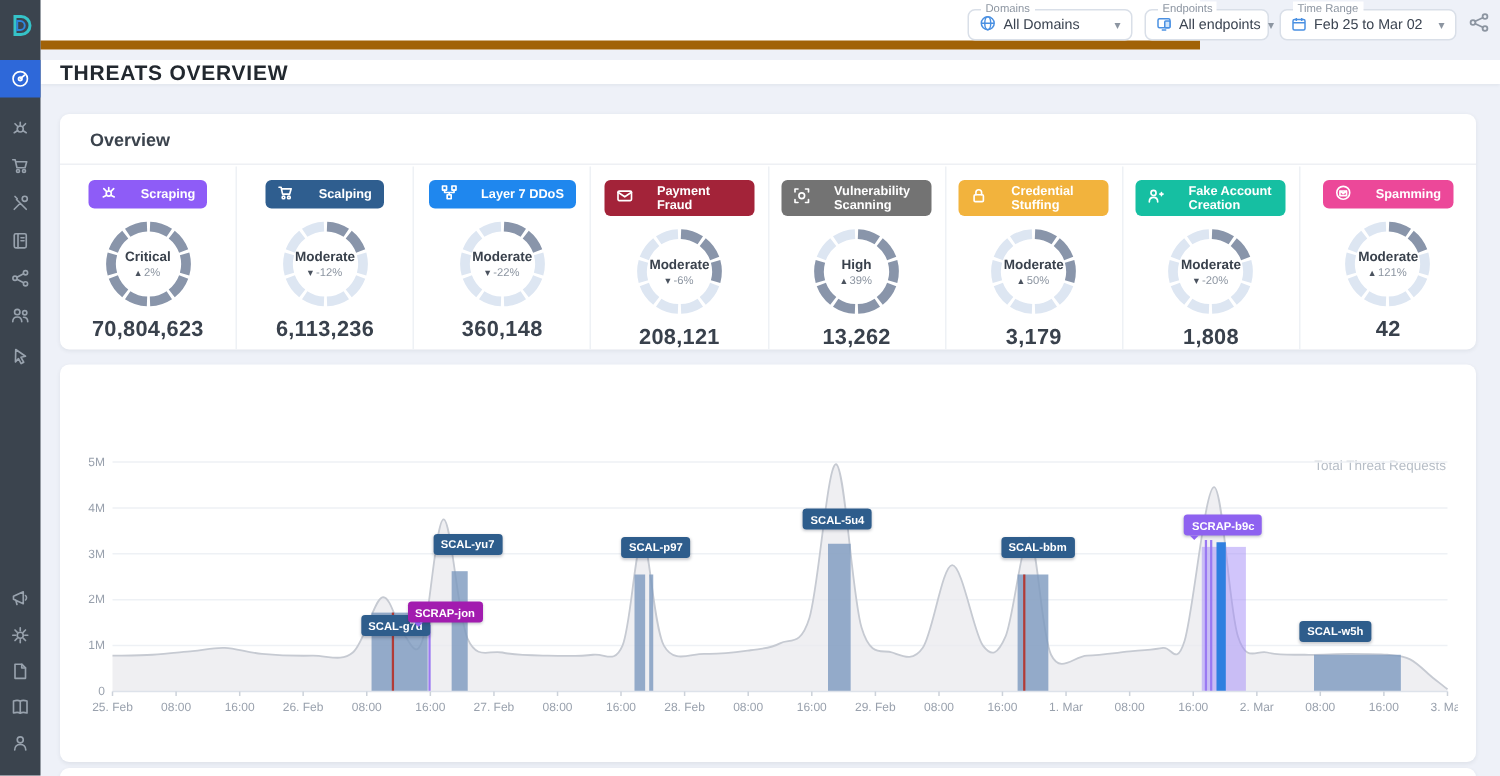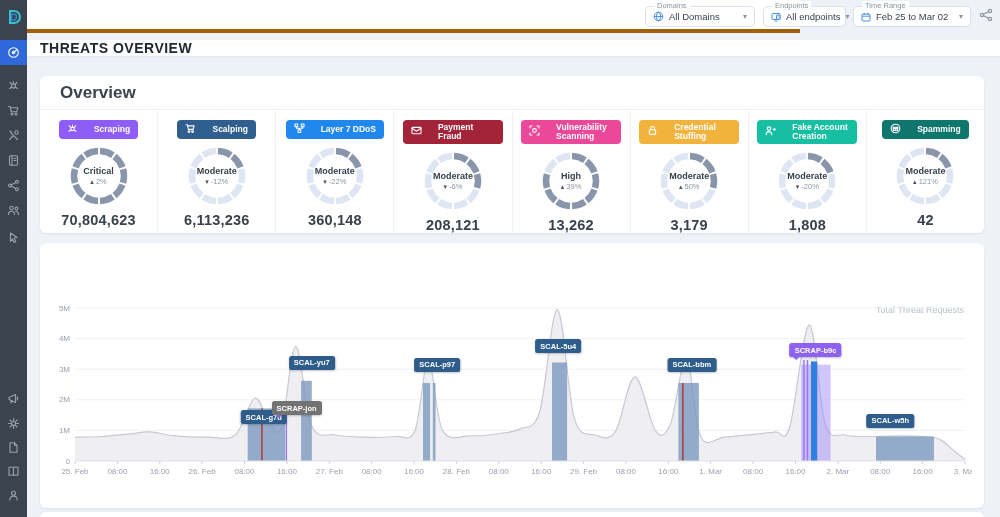--- a/index.html
+++ b/index.html
@@ -7,35 +7,35 @@
 
   
   .sidebar { position:absolute; left:0; top:0; width:27px; height:517px; background:#3b444e; z-index:30; }
   .logo { width:27px; height:34px; display:flex; align-items:center; justify-content:center; }
   .nav-item { position:absolute; left:0; width:27px; height:25px; display:flex; align-items:center; justify-content:center; cursor:pointer; }
   .nav-item.active { background:#2e68d9; }
   .nav-item svg { stroke:#98a2ad; fill:none; stroke-width:1.1; stroke-linecap:round; stroke-linejoin:round; }
   .nav-item.active svg { stroke:#ffffff; }
 
   
-  .topbar { position:absolute; left:27px; top:0; width:773px; height:33px; background:#ffffff; border-bottom:4px solid #a16207; z-index:20; }
+  .topbar { position:absolute; left:27px; top:0; width:773px; height:33px; background:#ffffff; border-bottom:6px solid #a16207; z-index:20; }
   .select { position:absolute; top:6px; height:21px; border:1px solid #d9dfe8; border-radius:5px; background:#fff; display:flex; align-items:center; padding:0 7px; gap:5px; cursor:pointer; }
   .select-label { position:absolute; top:-6px; left:8px; background:#fff; padding:0 3px; font-size:7.5px; color:#8c95a1; }
   .select-value { font-size:9.5px; color:#3a4350; white-space:nowrap; }
   .chev { font-size:8px; color:#8c95a1; margin-left:2px; }
   .tb-icon { position:absolute; top:8px; cursor:pointer; }
   .tb-icon svg { stroke:#8c95a1; fill:none; stroke-width:1.2; stroke-linecap:round; stroke-linejoin:round; }
 
   
   .title-band { position:absolute; left:27px; top:40px; width:973px; height:16px; background:#ffffff; box-shadow:0 1px 2px rgba(40,50,70,.06); display:flex; align-items:center; z-index:5; }
   .page-title { margin-left:13px; font-size:14px; font-weight:bold; letter-spacing:.5px; color:#22282f; }
 
   .card { position:absolute; left:40px; width:944px; background:#fff; border-radius:6px; box-shadow:0 1px 3px rgba(40,50,70,.08); }
   .card-head { height:34px; display:flex; align-items:center; border-bottom:1px solid #eef0f4; }
-  .card-title { margin-left:20px; font-size:17px; color:#3b434d; font-weight:bold; }
+  .card-title { margin-left:20px; font-size:12px; color:#3b434d; font-weight:bold; }
 
   #overview-card { top:76px; height:157px; }
   #cards-row { position:absolute; left:0; top:35px; width:944px; height:122px; display:flex; }
   .cell { flex:1 1 0; position:relative; border-right:1px solid #eef1f5; display:flex; flex-direction:column; align-items:center; cursor:pointer; }
   .cell:last-child { border-right:none; }
   .badge { margin-top:9px; min-height:19px; display:flex; align-items:center; gap:16px; padding:3px 8px; border-radius:4px; color:#fff; font-size:8.5px; font-weight:bold; line-height:1.1; max-width:100px; }
   .badge svg { flex:0 0 auto; stroke:#fff; fill:none; stroke-width:1.1; stroke-linecap:round; stroke-linejoin:round; }
   .donut-wrap { position:relative; width:62px; height:62px; margin-top:6px; }
   .donut-center { position:absolute; inset:0; display:flex; flex-direction:column; align-items:center; justify-content:center; }
   .sev { font-size:9px; font-weight:bold; color:#39414c; }
@@ -294,21 +294,21 @@
             <path d="M6.93,37.77 A25,25 0 0 1 6.93,24.23" stroke="#dde6f2" stroke-width="6.5" fill="none"></path>
             <path d="M7.55,22.33 A25,25 0 0 1 15.51,11.38" stroke="#dde6f2" stroke-width="6.5" fill="none"></path>
             <path d="M17.13,10.20 A25,25 0 0 1 30.00,6.02" stroke="#dde6f2" stroke-width="6.5" fill="none"></path>
           </svg><div class="donut-center">
             <div class="sev">Moderate</div>
             <div class="delta"><span class="arrow">▾</span> -6%</div>
           </div></div>
         <div class="count">208,121</div>
       </div>
       <div class="cell">
-        <div class="badge" style="background:#ec4899">
+        <div class="badge" style="background:#737373">
           <span><svg width="11" height="11" viewBox="0 0 11 11">
               <path d="M1 3V1h2M8 1h2v2M10 8v2H8M3 10H1V8"></path>
               <circle cx="5.5" cy="5.5" r="1.9"></circle>
             </svg></span>
           <span>Vulnerability Scanning</span>
         </div>
         <div class="donut-wrap"><svg width="62" height="62">
             <path d="M32.00,6.02 A25,25 0 0 1 44.87,10.20" stroke="#8995aa" stroke-width="6.5" fill="none"></path>
             <path d="M46.49,11.38 A25,25 0 0 1 54.45,22.33" stroke="#8995aa" stroke-width="6.5" fill="none"></path>
             <path d="M55.07,24.23 A25,25 0 0 1 55.07,37.77" stroke="#8995aa" stroke-width="6.5" fill="none"></path>
@@ -370,21 +370,21 @@
             <path d="M6.93,37.77 A25,25 0 0 1 6.93,24.23" stroke="#dde6f2" stroke-width="6.5" fill="none"></path>
             <path d="M7.55,22.33 A25,25 0 0 1 15.51,11.38" stroke="#dde6f2" stroke-width="6.5" fill="none"></path>
             <path d="M17.13,10.20 A25,25 0 0 1 30.00,6.02" stroke="#dde6f2" stroke-width="6.5" fill="none"></path>
           </svg><div class="donut-center">
             <div class="sev">Moderate</div>
             <div class="delta"><span class="arrow">▾</span> -20%</div>
           </div></div>
         <div class="count">1,808</div>
       </div>
       <div class="cell">
-        <div class="badge" style="background:#0f766e">
+        <div class="badge" style="background:#ec4899">
           <span><svg width="11" height="11" viewBox="0 0 11 11">
               <circle cx="5.5" cy="5.5" r="4.3"></circle>
               <path d="M3.3 4.3h4.4v3.1H3.3zM3.3 4.3l2.2 1.7 2.2-1.7"></path>
             </svg></span>
           <span>Spamming</span>
         </div>
         <div class="donut-wrap"><svg width="62" height="62">
             <path d="M32.00,6.02 A25,25 0 0 1 44.87,10.20" stroke="#8995aa" stroke-width="6.5" fill="none"></path>
             <path d="M46.49,11.38 A25,25 0 0 1 54.45,22.33" stroke="#8995aa" stroke-width="6.5" fill="none"></path>
             <path d="M55.07,24.23 A25,25 0 0 1 55.07,37.77" stroke="#dde6f2" stroke-width="6.5" fill="none"></path>
@@ -476,21 +476,21 @@
         <text x="785.9" y="176" text-anchor="middle" font-size="8" fill="#99a1ad">2. Mar</text>
         <line x1="828.2" y1="163" x2="828.2" y2="166" stroke="#ccd2da" stroke-width="1"></line>
         <text x="828.2" y="176" text-anchor="middle" font-size="8" fill="#99a1ad">08:00</text>
         <line x1="870.6" y1="163" x2="870.6" y2="166" stroke="#ccd2da" stroke-width="1"></line>
         <text x="870.6" y="176" text-anchor="middle" font-size="8" fill="#99a1ad">16:00</text>
         <line x1="913.0" y1="163" x2="913.0" y2="166" stroke="#ccd2da" stroke-width="1"></line>
         <text x="913.0" y="176" text-anchor="middle" font-size="8" fill="#99a1ad">3. Mar</text>
       </svg>
     <div id="tag-layer">
         <div class="tag" style="background: rgb(46, 93, 140); left: 211.68px; top: 88.188px; margin-top: 24px;">SCAL-g7d</div>
-        <div class="tag pin" style="background: #737373; left: 244.61px; top: 103.488px;">SCRAP-jon</div>
+        <div class="tag pin" style="background: #a21caf; left: 244.61px; top: 103.488px;">SCRAP-jon</div>
         <div class="tag" style="background: rgb(46, 93, 140); left: 259.74px; top: 57.588px;">SCAL-yu7</div>
         <div class="tag" style="background: rgb(46, 93, 140); left: 385.23px; top: 59.73px;">SCAL-p97</div>
         <div class="tag" style="background: rgb(46, 93, 140); left: 506.27px; top: 41.37px;">SCAL-5u4</div>
         <div class="tag" style="background: rgb(46, 93, 140); left: 639.77px; top: 59.73px;">SCAL-bbm</div>
         <div class="tag pin" style="background: rgb(142, 98, 240); left: 763.48px; top: 45.348px;">SCRAP-b9c</div>
         <div class="tag" style="background: rgb(46, 93, 140); left: 838.24px; top: 115.728px;">SCAL-w5h</div>
       </div>
   </div>
 </div>
 

